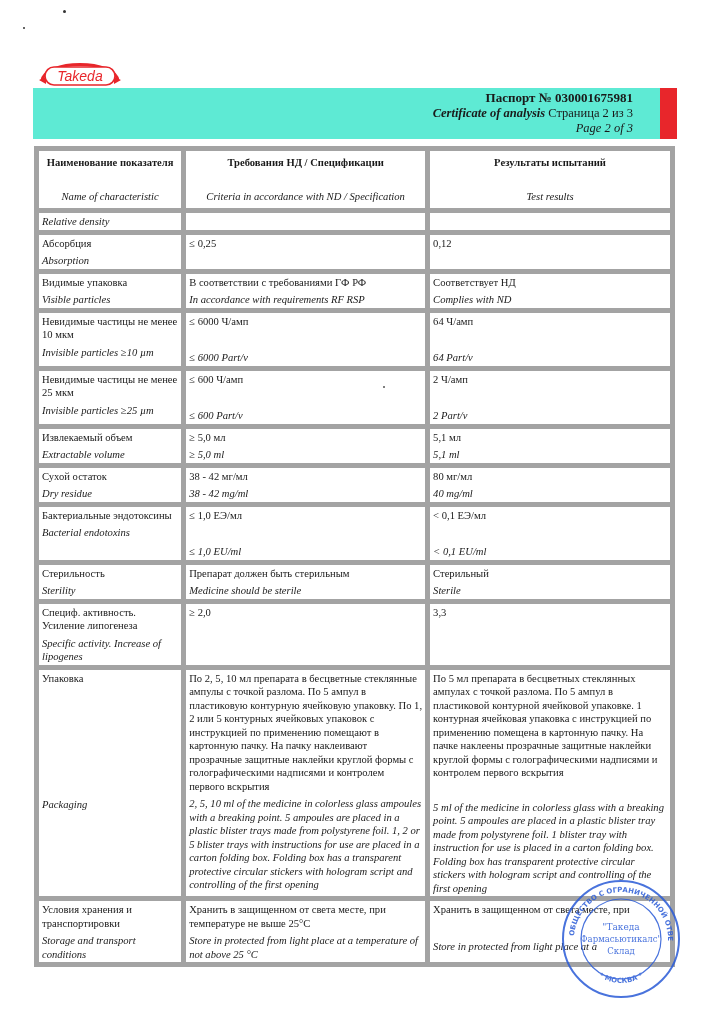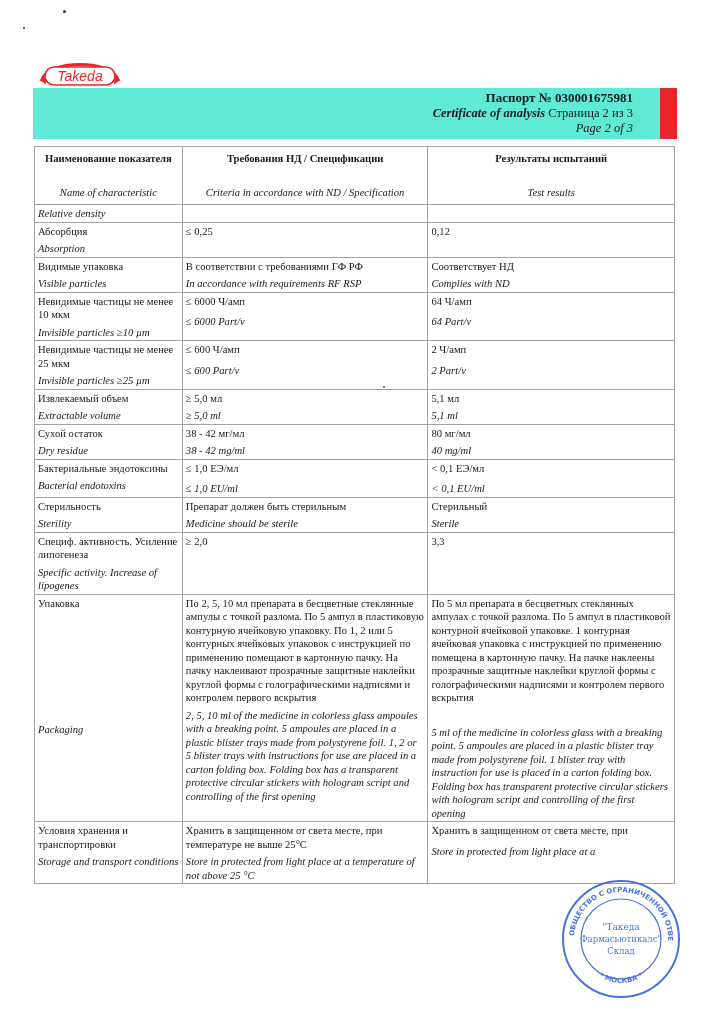--- a/index.html
+++ b/index.html
@@ -17,31 +17,31 @@
   .hdr-lines { position:absolute; right:44px; top:2px; text-align:right; font-size:12.5px; line-height:15.5px; }
   .hdr-lines .l1 { font-weight:bold; font-size:13px; }
   .hdr-lines .it { font-style:italic; }
   .hdr-lines .bi { font-style:italic; font-weight:bold; }
 
   table.coa {
     position:absolute; left:34px; top:146px; width:641px;
     border-collapse:collapse; font-size:10.6px; line-height:13.5px;
   }
   table.coa td, table.coa th {
-    border:1px solid #a3a3a3; vertical-align:top; padding:2px 3px 1px 3px;
+    border:5px solid #a3a3a3; vertical-align:top; padding:2px 3px 1px 3px;
   }
   table.coa col.c1 { width:148px; }
   table.coa col.c2 { width:246px; }
   table.coa col.c3 { width:247px; }
   th { font-weight:normal; text-align:center; vertical-align:middle !important; padding:5px 3px !important; }
   th .ru { font-weight:bold; display:block; }
   th .en { display:block; margin-top:20px; }
   .ru { display:block; }
   .en { display:block; font-style:italic; margin-top:4px; }
-  .en.gap { margin-top:7px; }
+  .en.gap { margin-top:23px; }
   .en.gap2 { margin-top:4px; }
   .pkg-name-en { display:block; font-style:italic; margin-top:113px; }
   .stamp { position:absolute; left:560px; top:878px; width:122px; height:122px; opacity:0.85; pointer-events:none; }
   .dot { position:absolute; left:383px; top:386px; width:2px; height:2px; background:#555; border-radius:50%; }
 </style>
 </head>
 <body>
 
 <div class="speck" style="left:63px;top:10px;width:3px;height:3px;"></div>
 <div class="speck" style="left:23px;top:27px;width:2px;height:2px;"></div>

